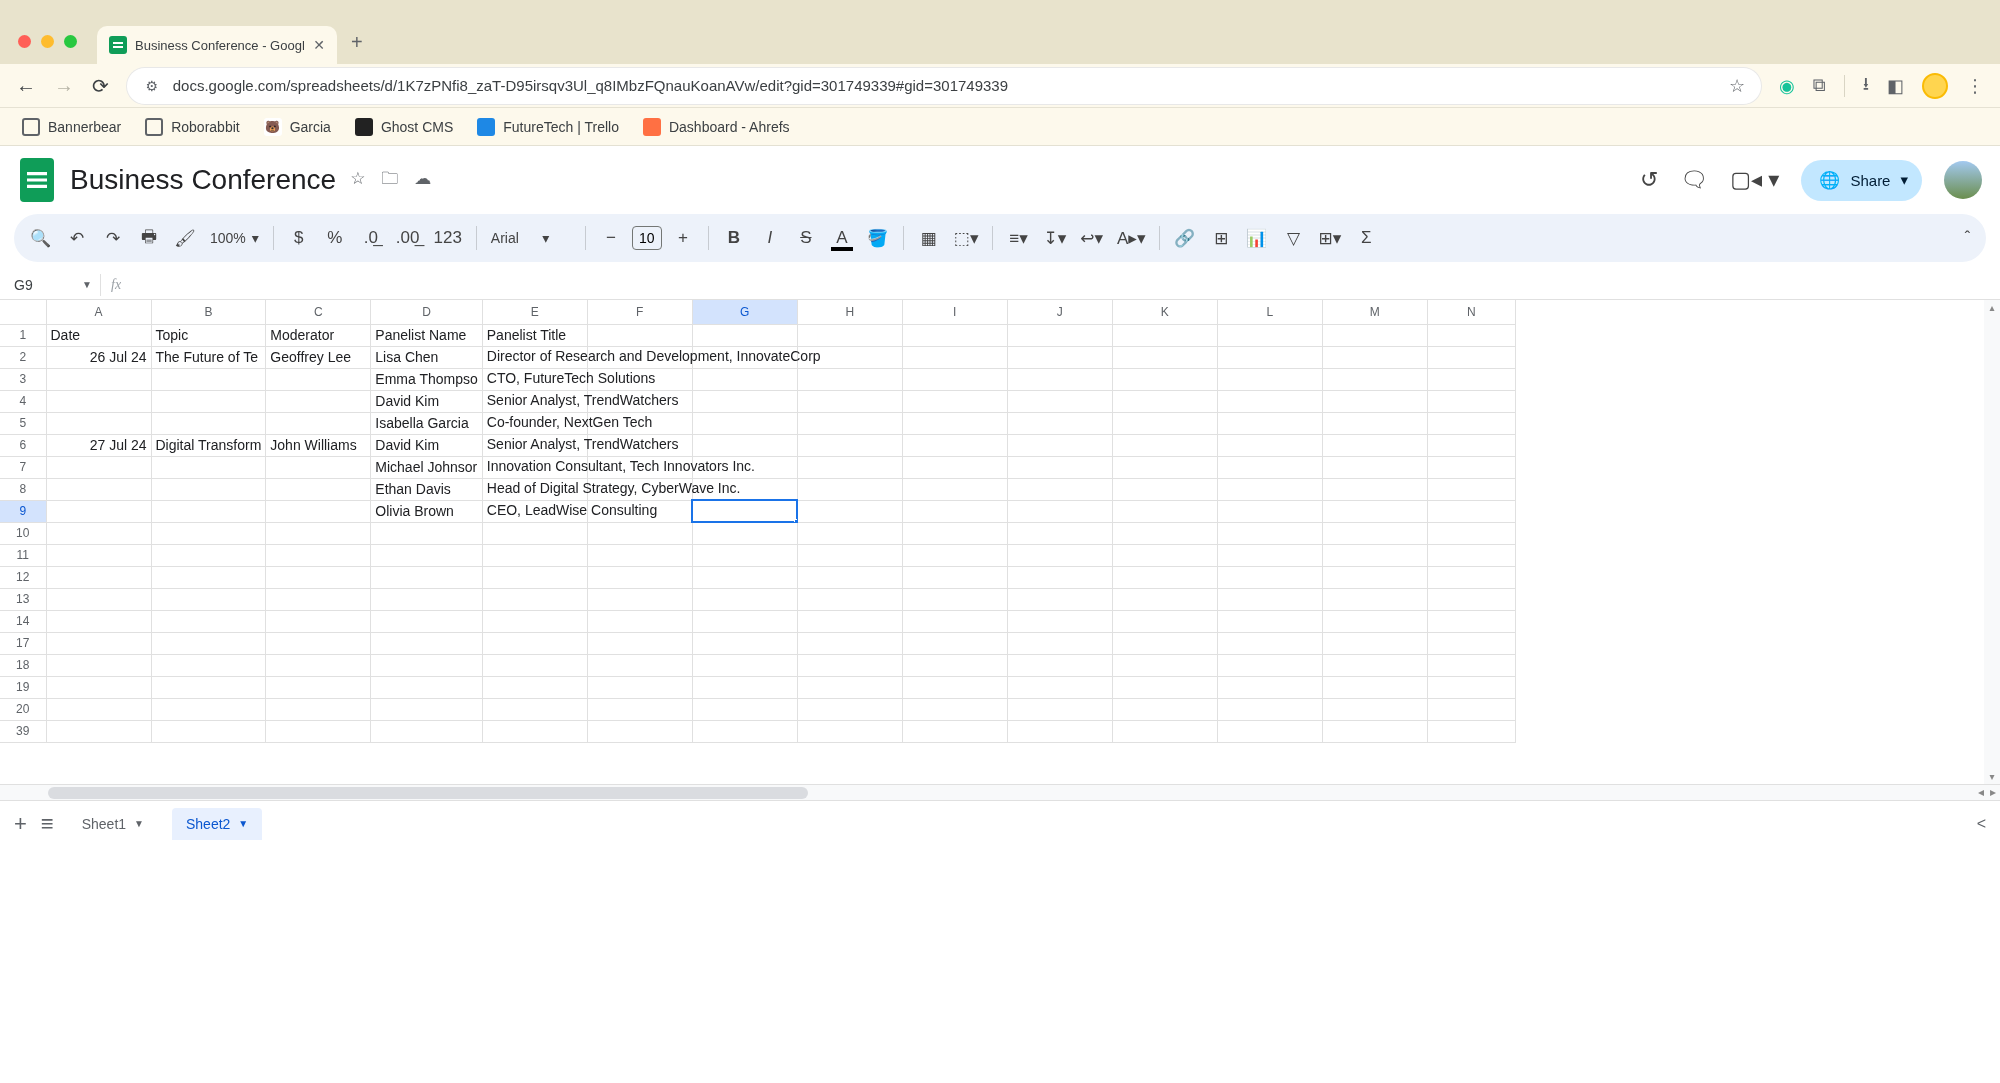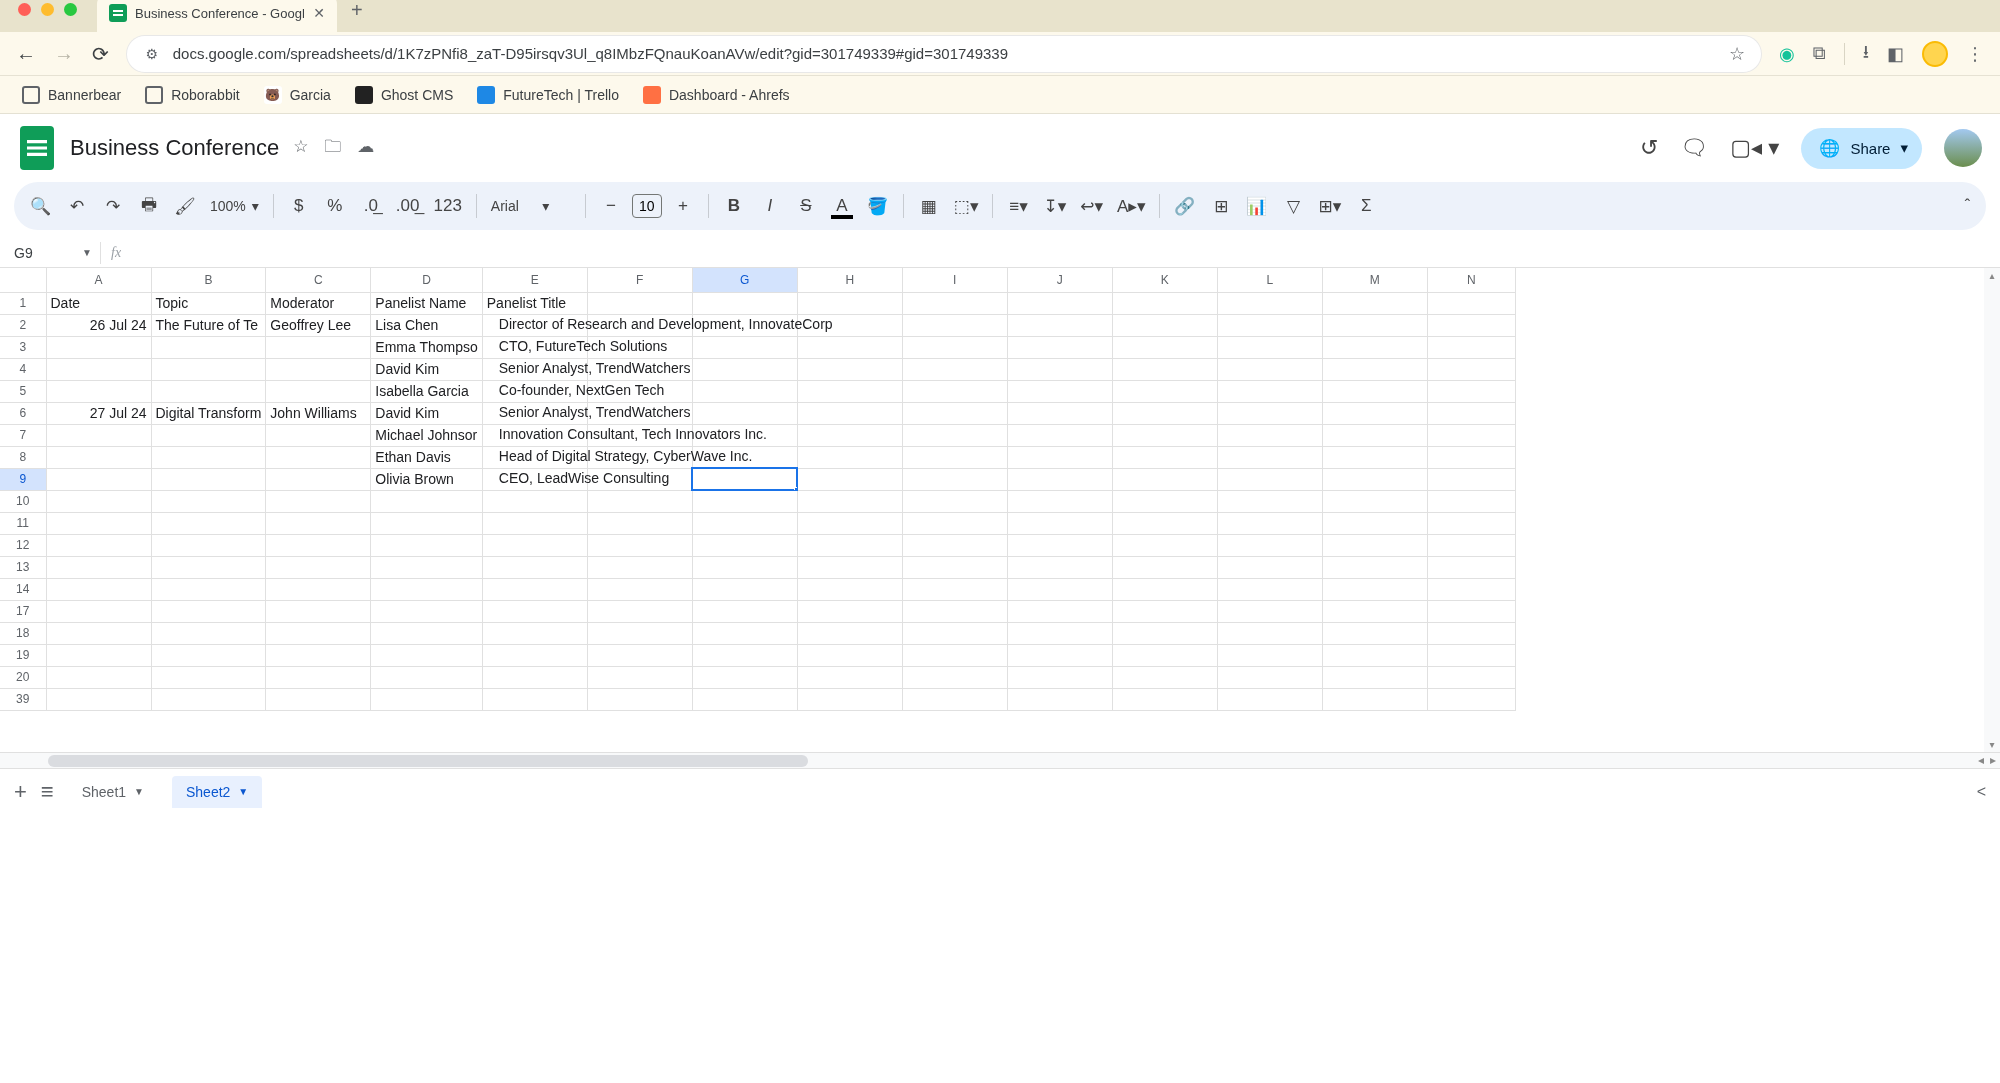--- a/index.html
+++ b/index.html
@@ -1,19 +1,19 @@
 <!DOCTYPE html>
 <html><head>
 <meta charset="utf-8">
 <style>
   * { box-sizing: border-box; margin: 0; padding: 0; font-family: Arial, "Helvetica Neue", sans-serif; }
   body { width:2000px; height:1083px; background:#fff; overflow:hidden; font-size:14px; color:#202124; }
   
   
-  .browser-bar { height:32px; background:#e8e3cc; display:flex; align-items:flex-end; }
+  .browser-bar { height:64px; background:#e8e3cc; display:flex; align-items:flex-end; }
   .win-dots { display:flex; gap:10px; padding:0 18px 16px 18px; }
   .dot { width:13px; height:13px; border-radius:50%; }
   .dot.red{background:#ff5f57;} .dot.yellow{background:#febc2e;} .dot.green{background:#28c840;}
   .tab { display:flex; align-items:center; background:#fdf9ec; height:38px; border-radius:10px 10px 0 0; padding:0 12px; gap:8px; min-width:240px; margin-left:2px; }
   .tab .favicon { width:18px; height:18px; background:#0f9d58; border-radius:3px; display:flex; align-items:center; justify-content:center; }
   .tab .favicon::after{content:""; width:10px; height:10px; background:#fff; clip-path:polygon(0 20%,100% 20%,100% 40%,0 40%,0 60%,100% 60%,100% 80%,0 80%);}
   .tab-title { font-size:13px; color:#3c4043; flex:1; overflow:hidden; white-space:nowrap; text-overflow:ellipsis; }
   .tab-close { font-size:14px; color:#5f6368; cursor:pointer; }
   .newtab { margin-left:14px; margin-bottom:10px; font-size:20px; color:#5f6368; }
 
@@ -39,21 +39,21 @@
   .bk-ico.ahrefs{background:#ff7043;border:none;}
 
   
   .sheets-area { background:#fff; }
   .doc-head { display:flex; align-items:center; padding:10px 18px 0 18px; gap:14px;}
   .sheets-logo{ width:38px; height:48px; display:flex; align-items:center; justify-content:center;}
   .sheets-logo div{ width:34px; height:44px; background:#0f9d58; border-radius:4px; position:relative;}
   .sheets-logo div::after{content:""; position:absolute; left:7px; top:14px; width:20px; height:16px; background:#fff; clip-path:polygon(0 0,100% 0,100% 20%,0 20%,0 40%,100% 40%,100% 60%,0 60%,0 80%,100% 80%,100% 100%,0 100%);}
   .title-col{ display:flex; flex-direction:column; gap:4px;}
   .title-row{ display:flex; align-items:center; gap:14px;}
-  .doc-title{ font-size:22px; color:#202124; }
+  .doc-title{ font-size:28px; color:#202124; }
   .title-icons span{ font-size:17px; color:#5f6368; margin-right:12px; cursor:pointer;}
   .menus{ display:flex; gap:22px; font-size:15px; color:#202124;}
   .head-right{ margin-left:auto; display:flex; align-items:center; gap:22px;}
   .head-right .ico{ font-size:22px; color:#444;}
   .share-btn{ display:flex; align-items:center; gap:10px; background:#c2e7ff; padding:10px 14px 10px 18px; border-radius:40px; font-size:15px; font-weight:500; color:#001d35;}
   .share-btn .globe{ font-size:17px;}
   .profile{ width:38px;height:38px;border-radius:50%; background:linear-gradient(#a3c9f0,#6b8e4e);} 
 
   
   .toolbar{ margin:10px 14px 0 14px; height:48px; background:#edf2fa; border-radius:30px; display:flex; align-items:center; padding:0 16px; gap:14px; color:#444;}
@@ -79,21 +79,21 @@
   .grid-wrap{ position:relative; height:484px; overflow:hidden;}
   table.sheet{ border-collapse:collapse; table-layout:fixed; }
   .corner{ width:46px; height:24px; background:#fff; border-right:1px solid #e0e0e0; border-bottom:1px solid #e0e0e0;}
   th.colh{ height:24px; background:#fff; border:1px solid #e0e0e0; border-top:none; font-weight:400; font-size:12px; color:#5f6368; text-align:center;}
   th.colh.sel{ background:#d3e3fd; color:#0b57d0;}
   th.rowh{ width:46px; background:#fff; border:1px solid #e0e0e0; border-left:none; font-weight:400; font-size:12px; color:#5f6368; text-align:center;}
   th.rowh.sel{ background:#d3e3fd; color:#0b57d0;}
   td.cell{ height:22px; border:1px solid #e0e0e0; font-size:14px; padding:0 4px; white-space:nowrap; overflow:hidden; position:relative;}
   
   td.cell.ov{ overflow:visible; }
-  td.cell .ovtext{ position:absolute; left:16px; top:1px; white-space:nowrap; pointer-events:none;}
+  td.cell .ovtext{ position:absolute; left:4px; top:1px; white-space:nowrap; pointer-events:none;}
   td.cell.right{ text-align:right; padding-right:4px;}
   td.cell.bold{ font-weight:400;}
   td.cell.selected{ outline:2px solid #1a73e8; outline-offset:-1px; z-index:2;}
   .sel-handle{ position:absolute; right:-4px; bottom:-4px; width:7px; height:7px; background:#1a73e8; border:1px solid #fff;}
   
   .colA{width:105px;} .colB{width:105px;} .colC{width:105px;} .colD{width:105px;}
   .colE{width:105px;} .colF{width:105px;} .colG{width:105px;} .colH{width:105px;}
   .colI{width:105px;} .colJ{width:105px;} .colK{width:105px;} .colL{width:105px;}
   .colM{width:105px;} .colN{width:88px;}
 

